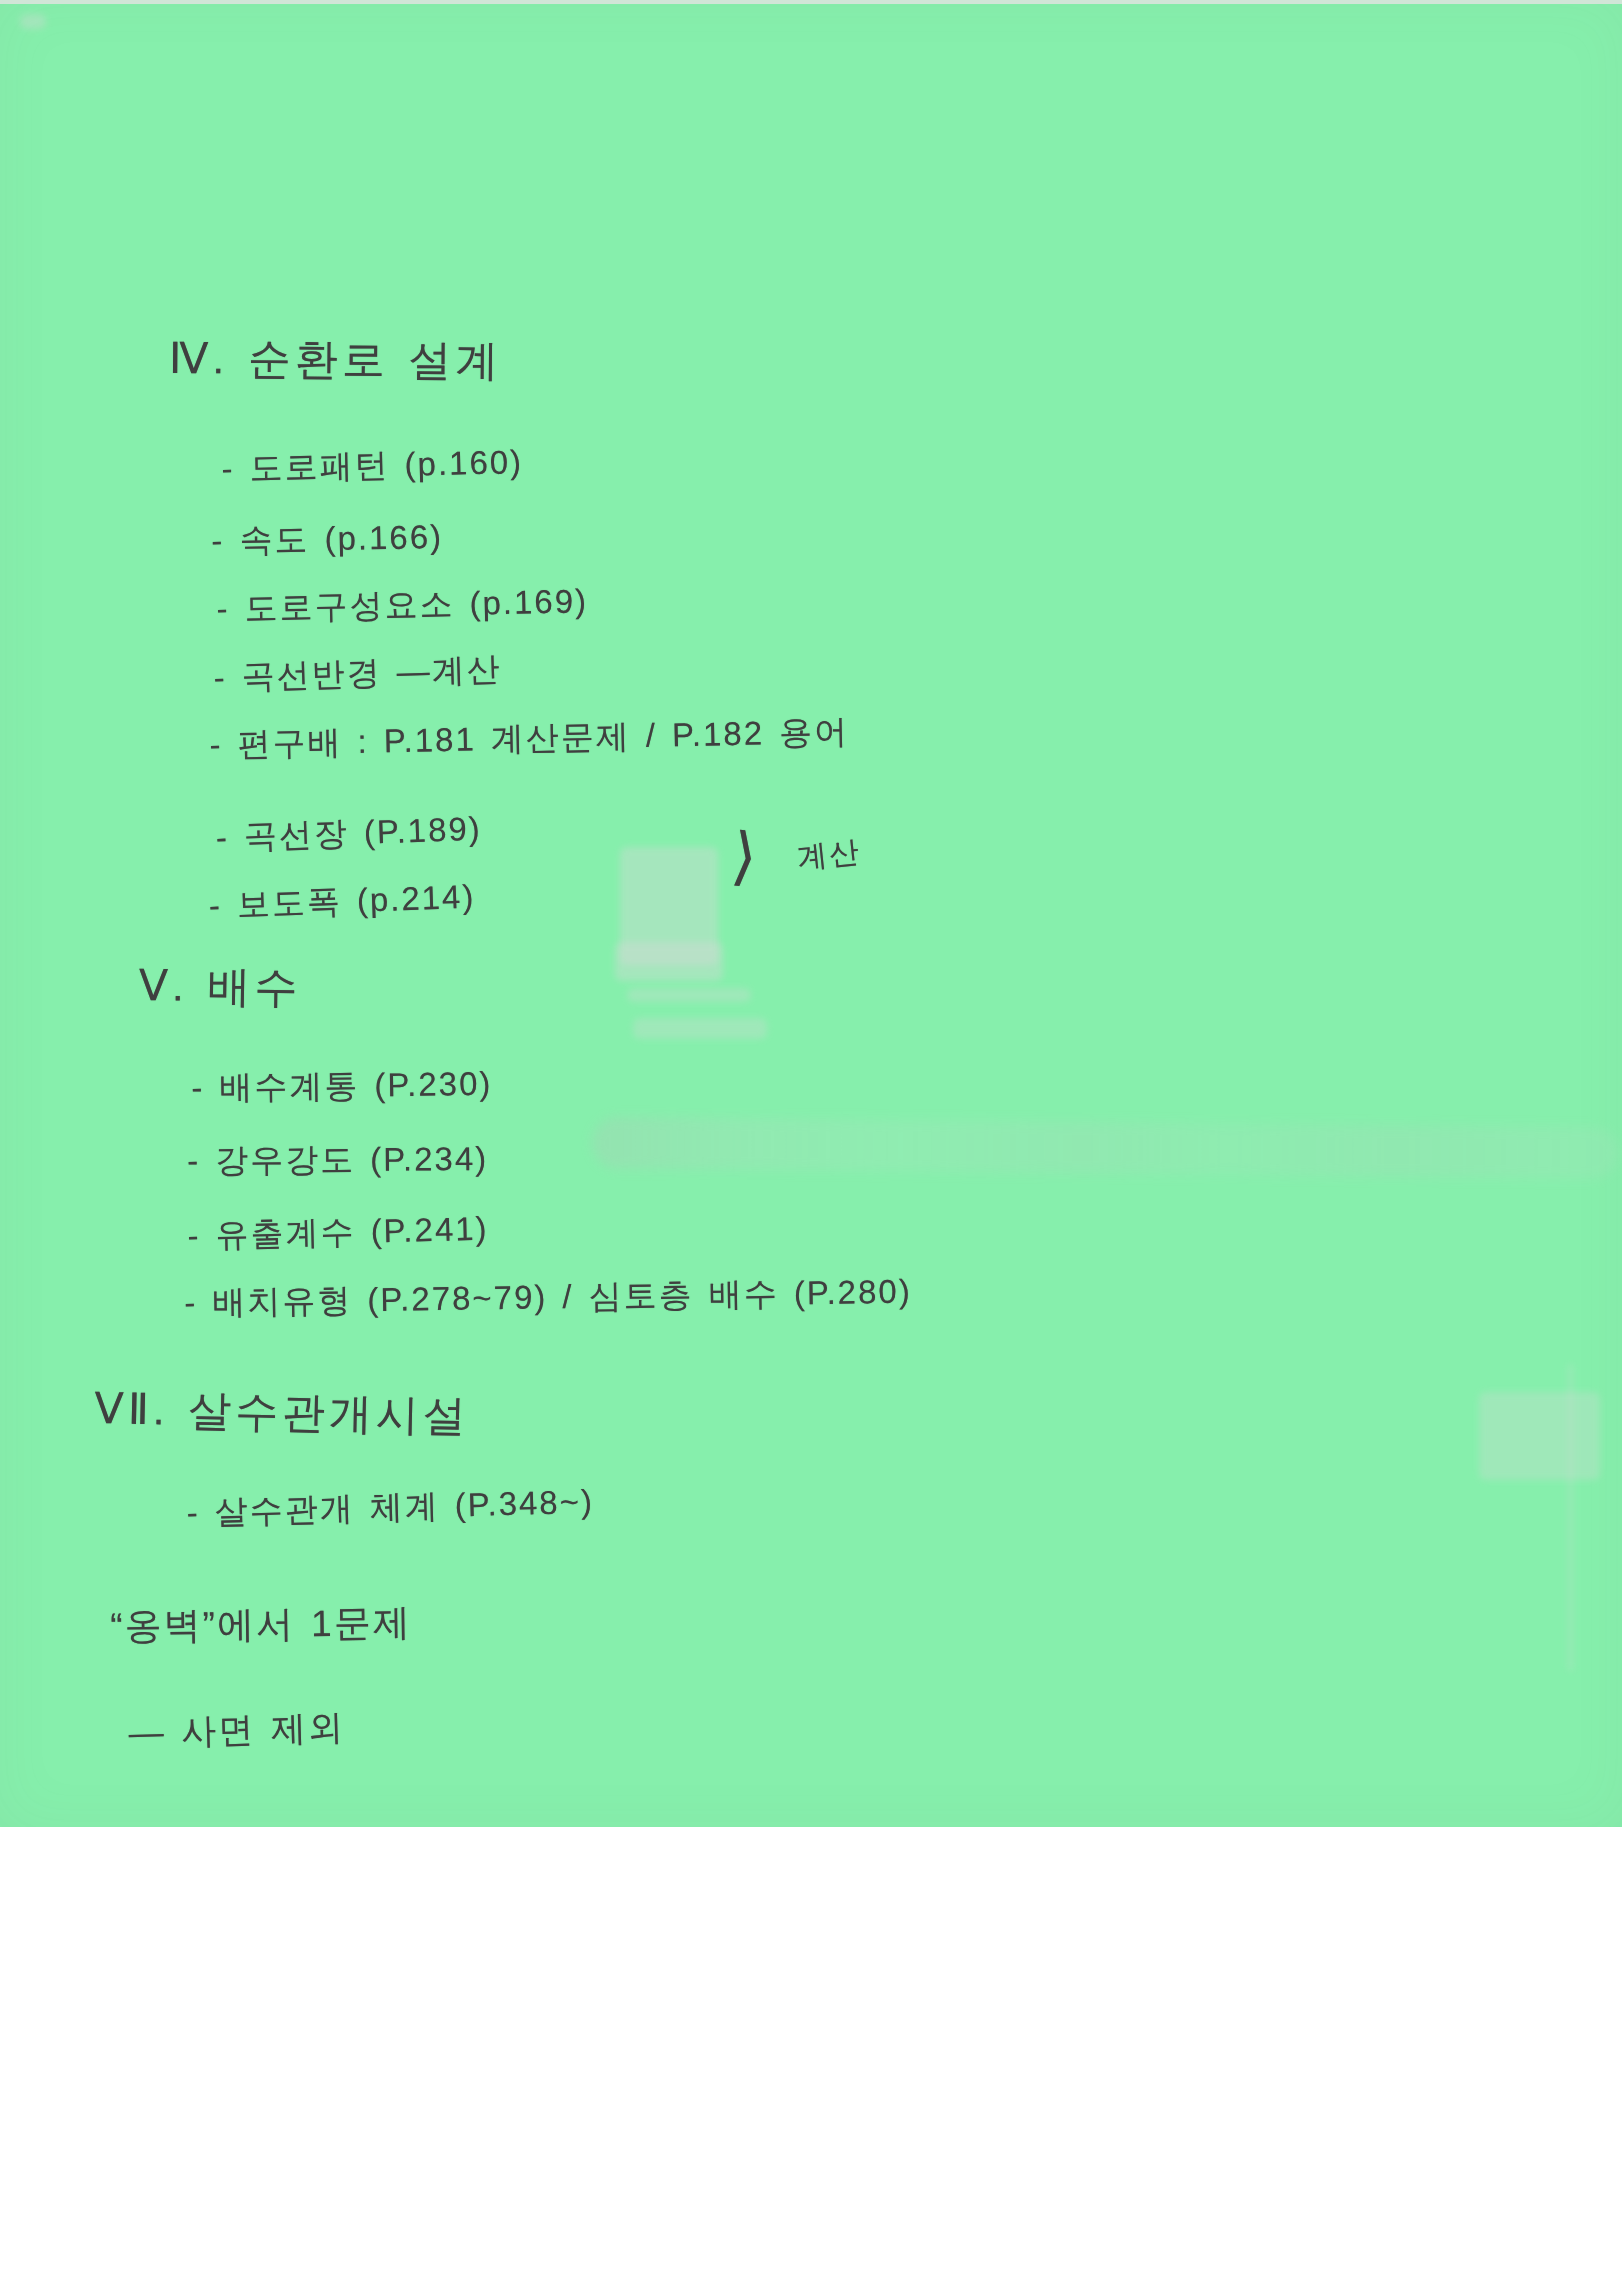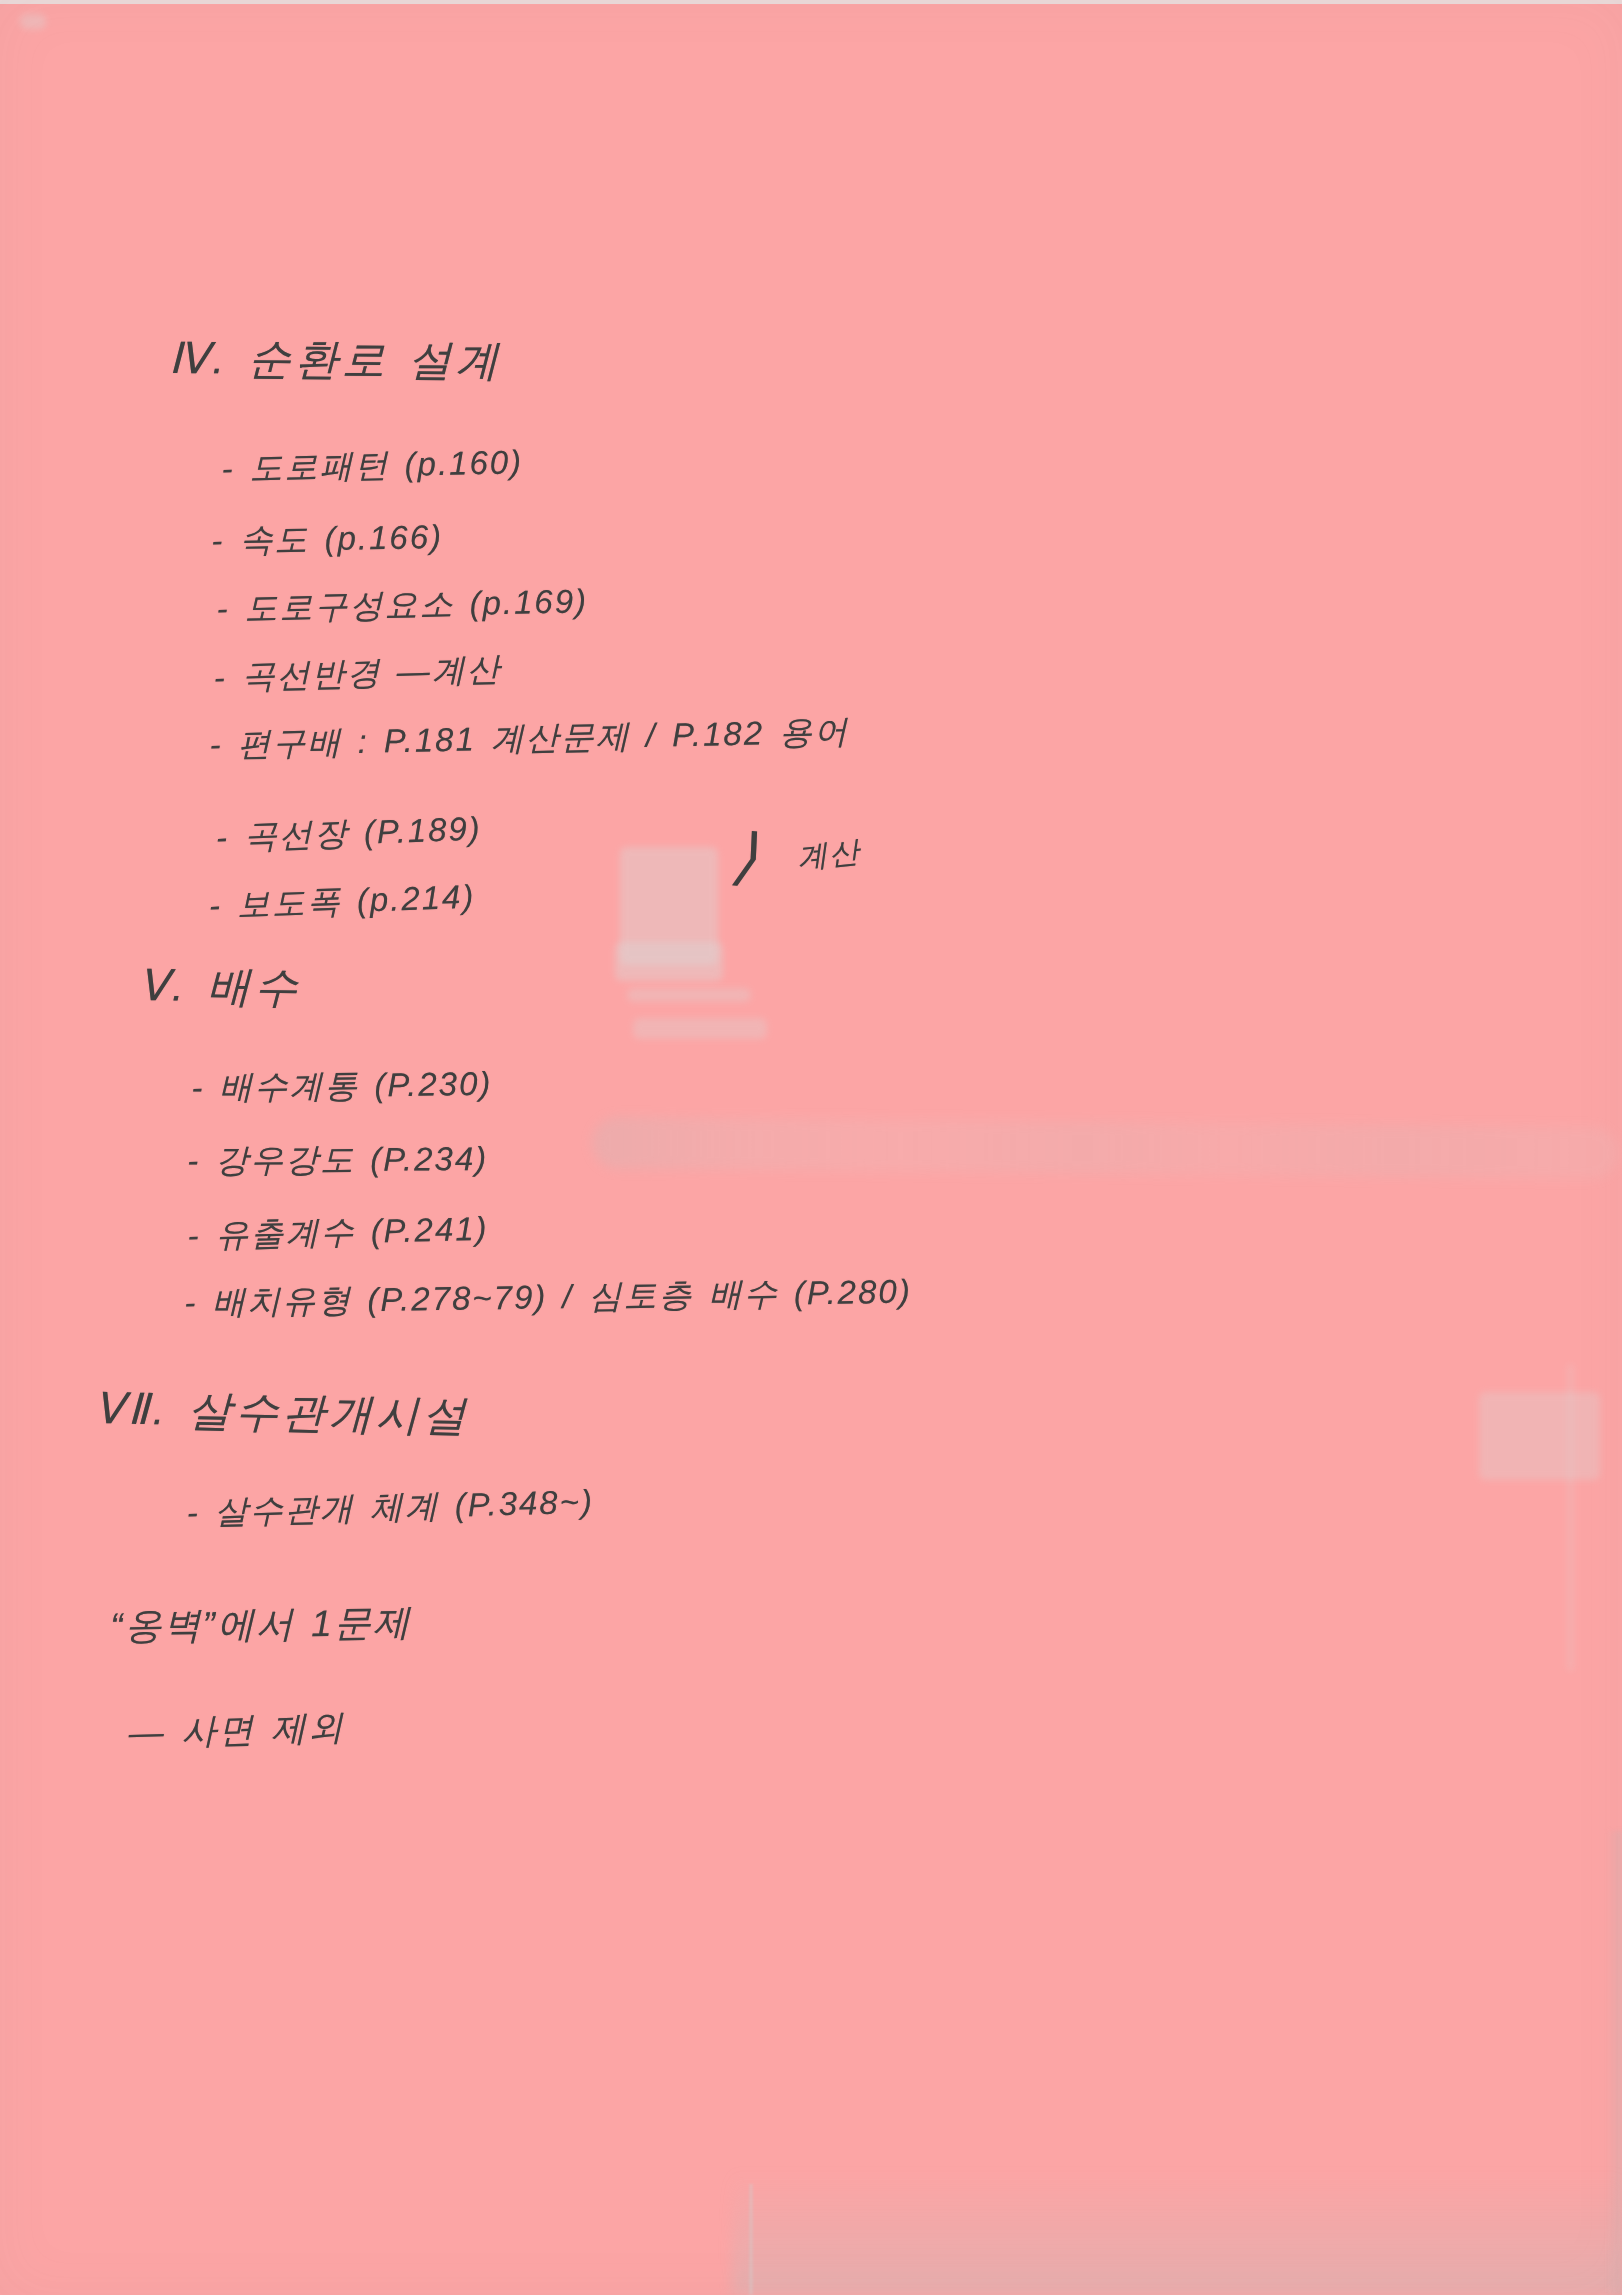--- a/index.html
+++ b/index.html
@@ -1,24 +1,23 @@
 <!DOCTYPE html>
 <html style="font-size:10.5px"><head>
 <meta charset="utf-8">
 <style>
   html, body { margin: 0; padding: 0; background: #ffffff; }
   .page {
     position: relative;
     width: 1623px;
-    height: 2295px;
-    background: #fca5a5;
+    height: 1827px;
+    background: #86efac;
     overflow: hidden;
     font-family: "Liberation Sans", sans-serif;
     box-shadow: inset 0 0 59px rgba(120,120,120,0.06);
-    font-style: italic;
   }
   
   .hand {
     position: absolute;
     color: #3f3f3f;
     letter-spacing: 2px;
     word-spacing: 3.9px;
     white-space: nowrap;
     text-shadow: 0 0 0.7px rgba(63,63,63,0.55);
     transform-origin: left top;

